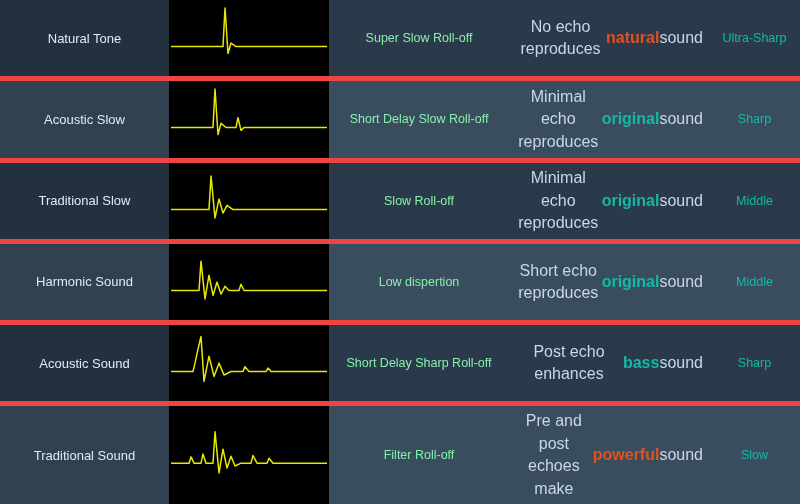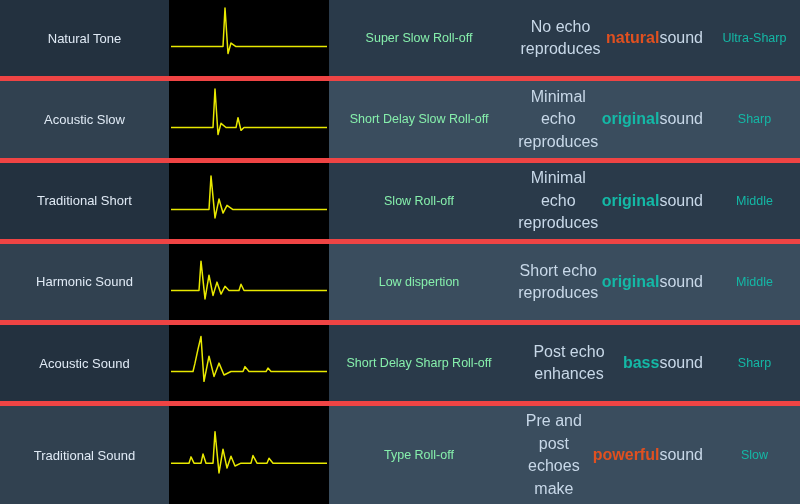--- a/index.html
+++ b/index.html
@@ -125,21 +125,21 @@
           <svg width="156" height="70" viewBox="0 0 156 70" xmlns="http://www.w3.org/2000/svg">
     <rect width="156" height="70" fill="#000"></rect>
     <polyline points="0.0,43.4 42.0,43.4 44.0,4.9 47.0,50.4 50.0,39.2 55.0,43.4 65.0,43.4 67.0,33.6 70.0,46.2 73.0,43.4 156.0,43.4" fill="none" stroke="#e8e800" stroke-width="1.5" stroke-linejoin="round"></polyline>
   </svg>
         </div>
         <div class="cell cell-filter">Short Delay Slow Roll-off</div>
         <div class="cell cell-remarks">Minimal echo reproduces <span class="highlight-original">original</span> sound</div>
         <div class="cell cell-edge">Sharp</div>
       </div>
       <div class="data-row">
-        <div class="cell cell-sound-type">Traditional Short</div>
+        <div class="cell cell-sound-type">Traditional Slow</div>
         <div class="cell cell-impulse">
           <svg width="156" height="70" viewBox="0 0 156 70" xmlns="http://www.w3.org/2000/svg">
     <rect width="156" height="70" fill="#000"></rect>
     <polyline points="0.0,43.4 38.0,43.4 40.0,9.8 44.0,51.8 48.0,32.9 52.0,46.9 56.0,39.2 62.0,43.4 156.0,43.4" fill="none" stroke="#e8e800" stroke-width="1.5" stroke-linejoin="round"></polyline>
   </svg>
         </div>
         <div class="cell cell-filter">Slow Roll-off</div>
         <div class="cell cell-remarks">Minimal echo reproduces <span class="highlight-original">original</span> sound</div>
         <div class="cell cell-edge">Middle</div>
       </div>
@@ -168,18 +168,18 @@
         <div class="cell cell-edge">Sharp</div>
       </div>
       <div class="data-row">
         <div class="cell cell-sound-type">Traditional Sound</div>
         <div class="cell cell-impulse">
           <svg width="156" height="70" viewBox="0 0 156 70" xmlns="http://www.w3.org/2000/svg">
     <rect width="156" height="70" fill="#000"></rect>
     <polyline points="0.0,43.4 18.0,43.4 20.0,37.1 23.0,43.4 30.0,43.4 32.0,34.3 35.0,43.4 42.0,43.4 44.0,11.9 48.0,53.2 52.0,29.4 56.0,48.3 60.0,36.4 64.0,46.2 70.0,43.4 80.0,43.4 82.0,35.7 86.0,43.4 96.0,43.4 98.0,38.5 102.0,43.4 156.0,43.4" fill="none" stroke="#e8e800" stroke-width="1.5" stroke-linejoin="round"></polyline>
   </svg>
         </div>
-        <div class="cell cell-filter">Type Roll-off</div>
+        <div class="cell cell-filter">Filter Roll-off</div>
         <div class="cell cell-remarks">Pre and post echoes make <span class="highlight-powerful">powerful</span> sound</div>
         <div class="cell cell-edge">Slow</div>
       </div>
     </div>
 </div>
 
 </body></html>

